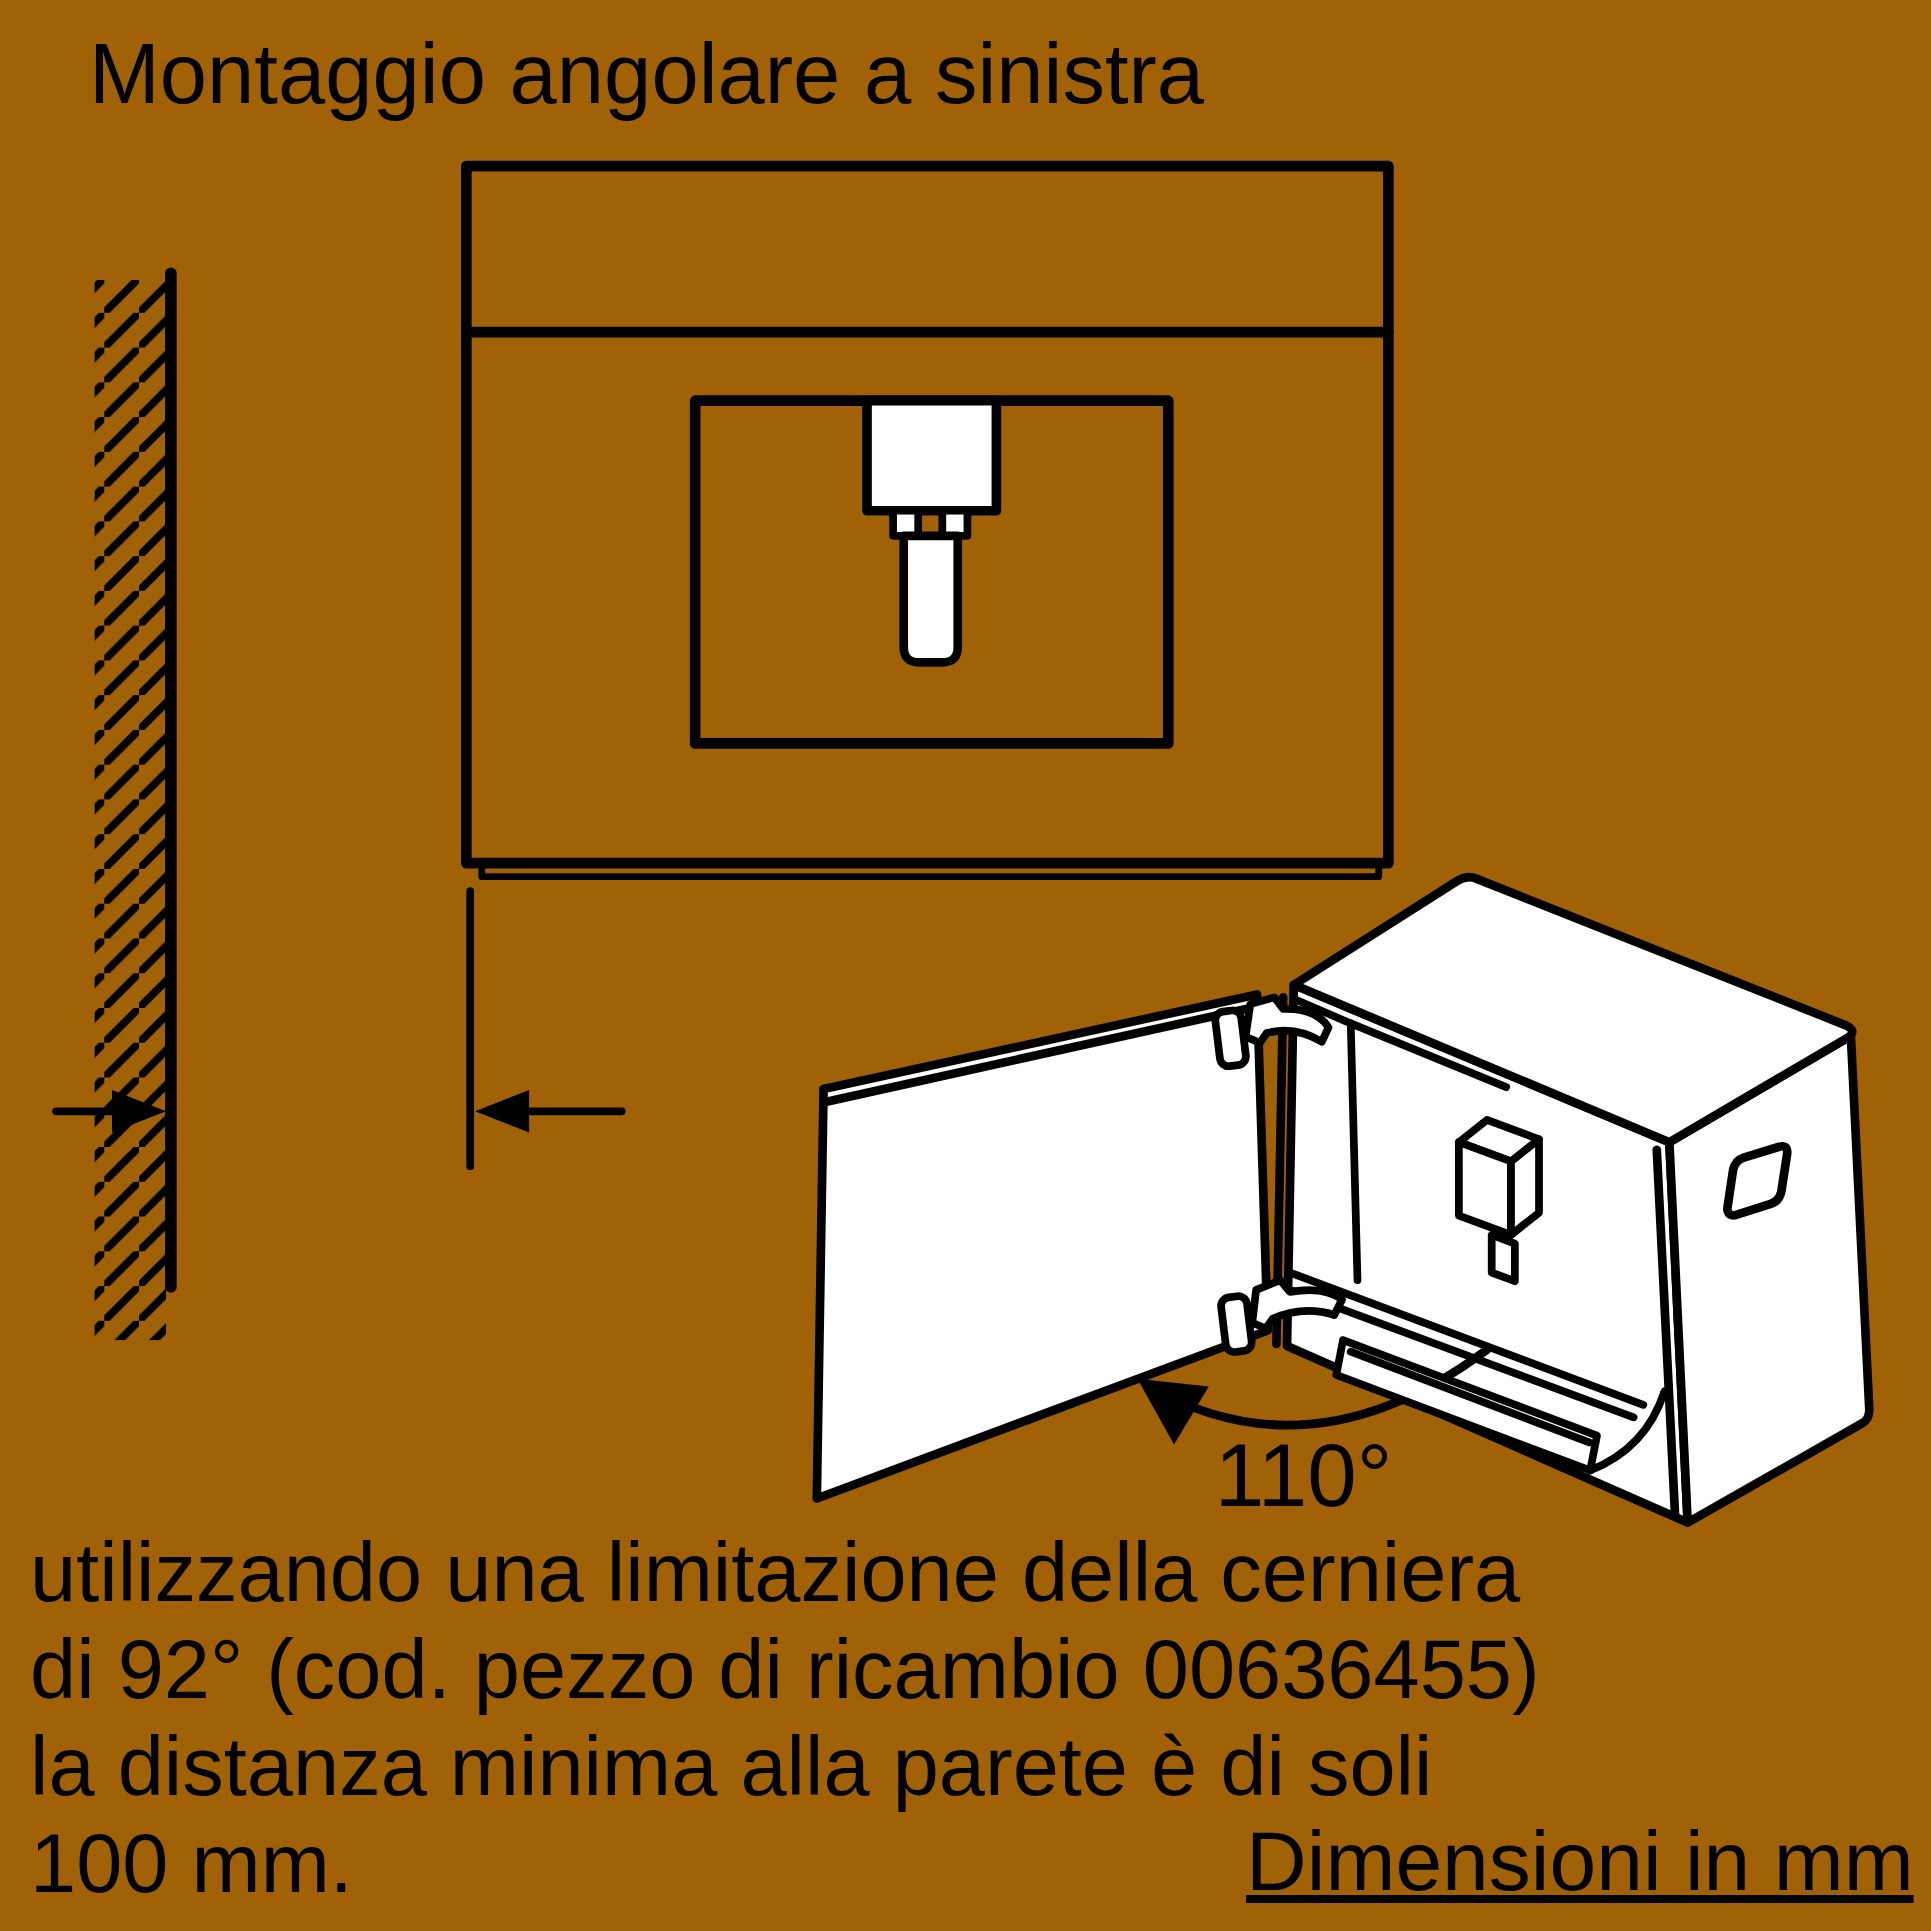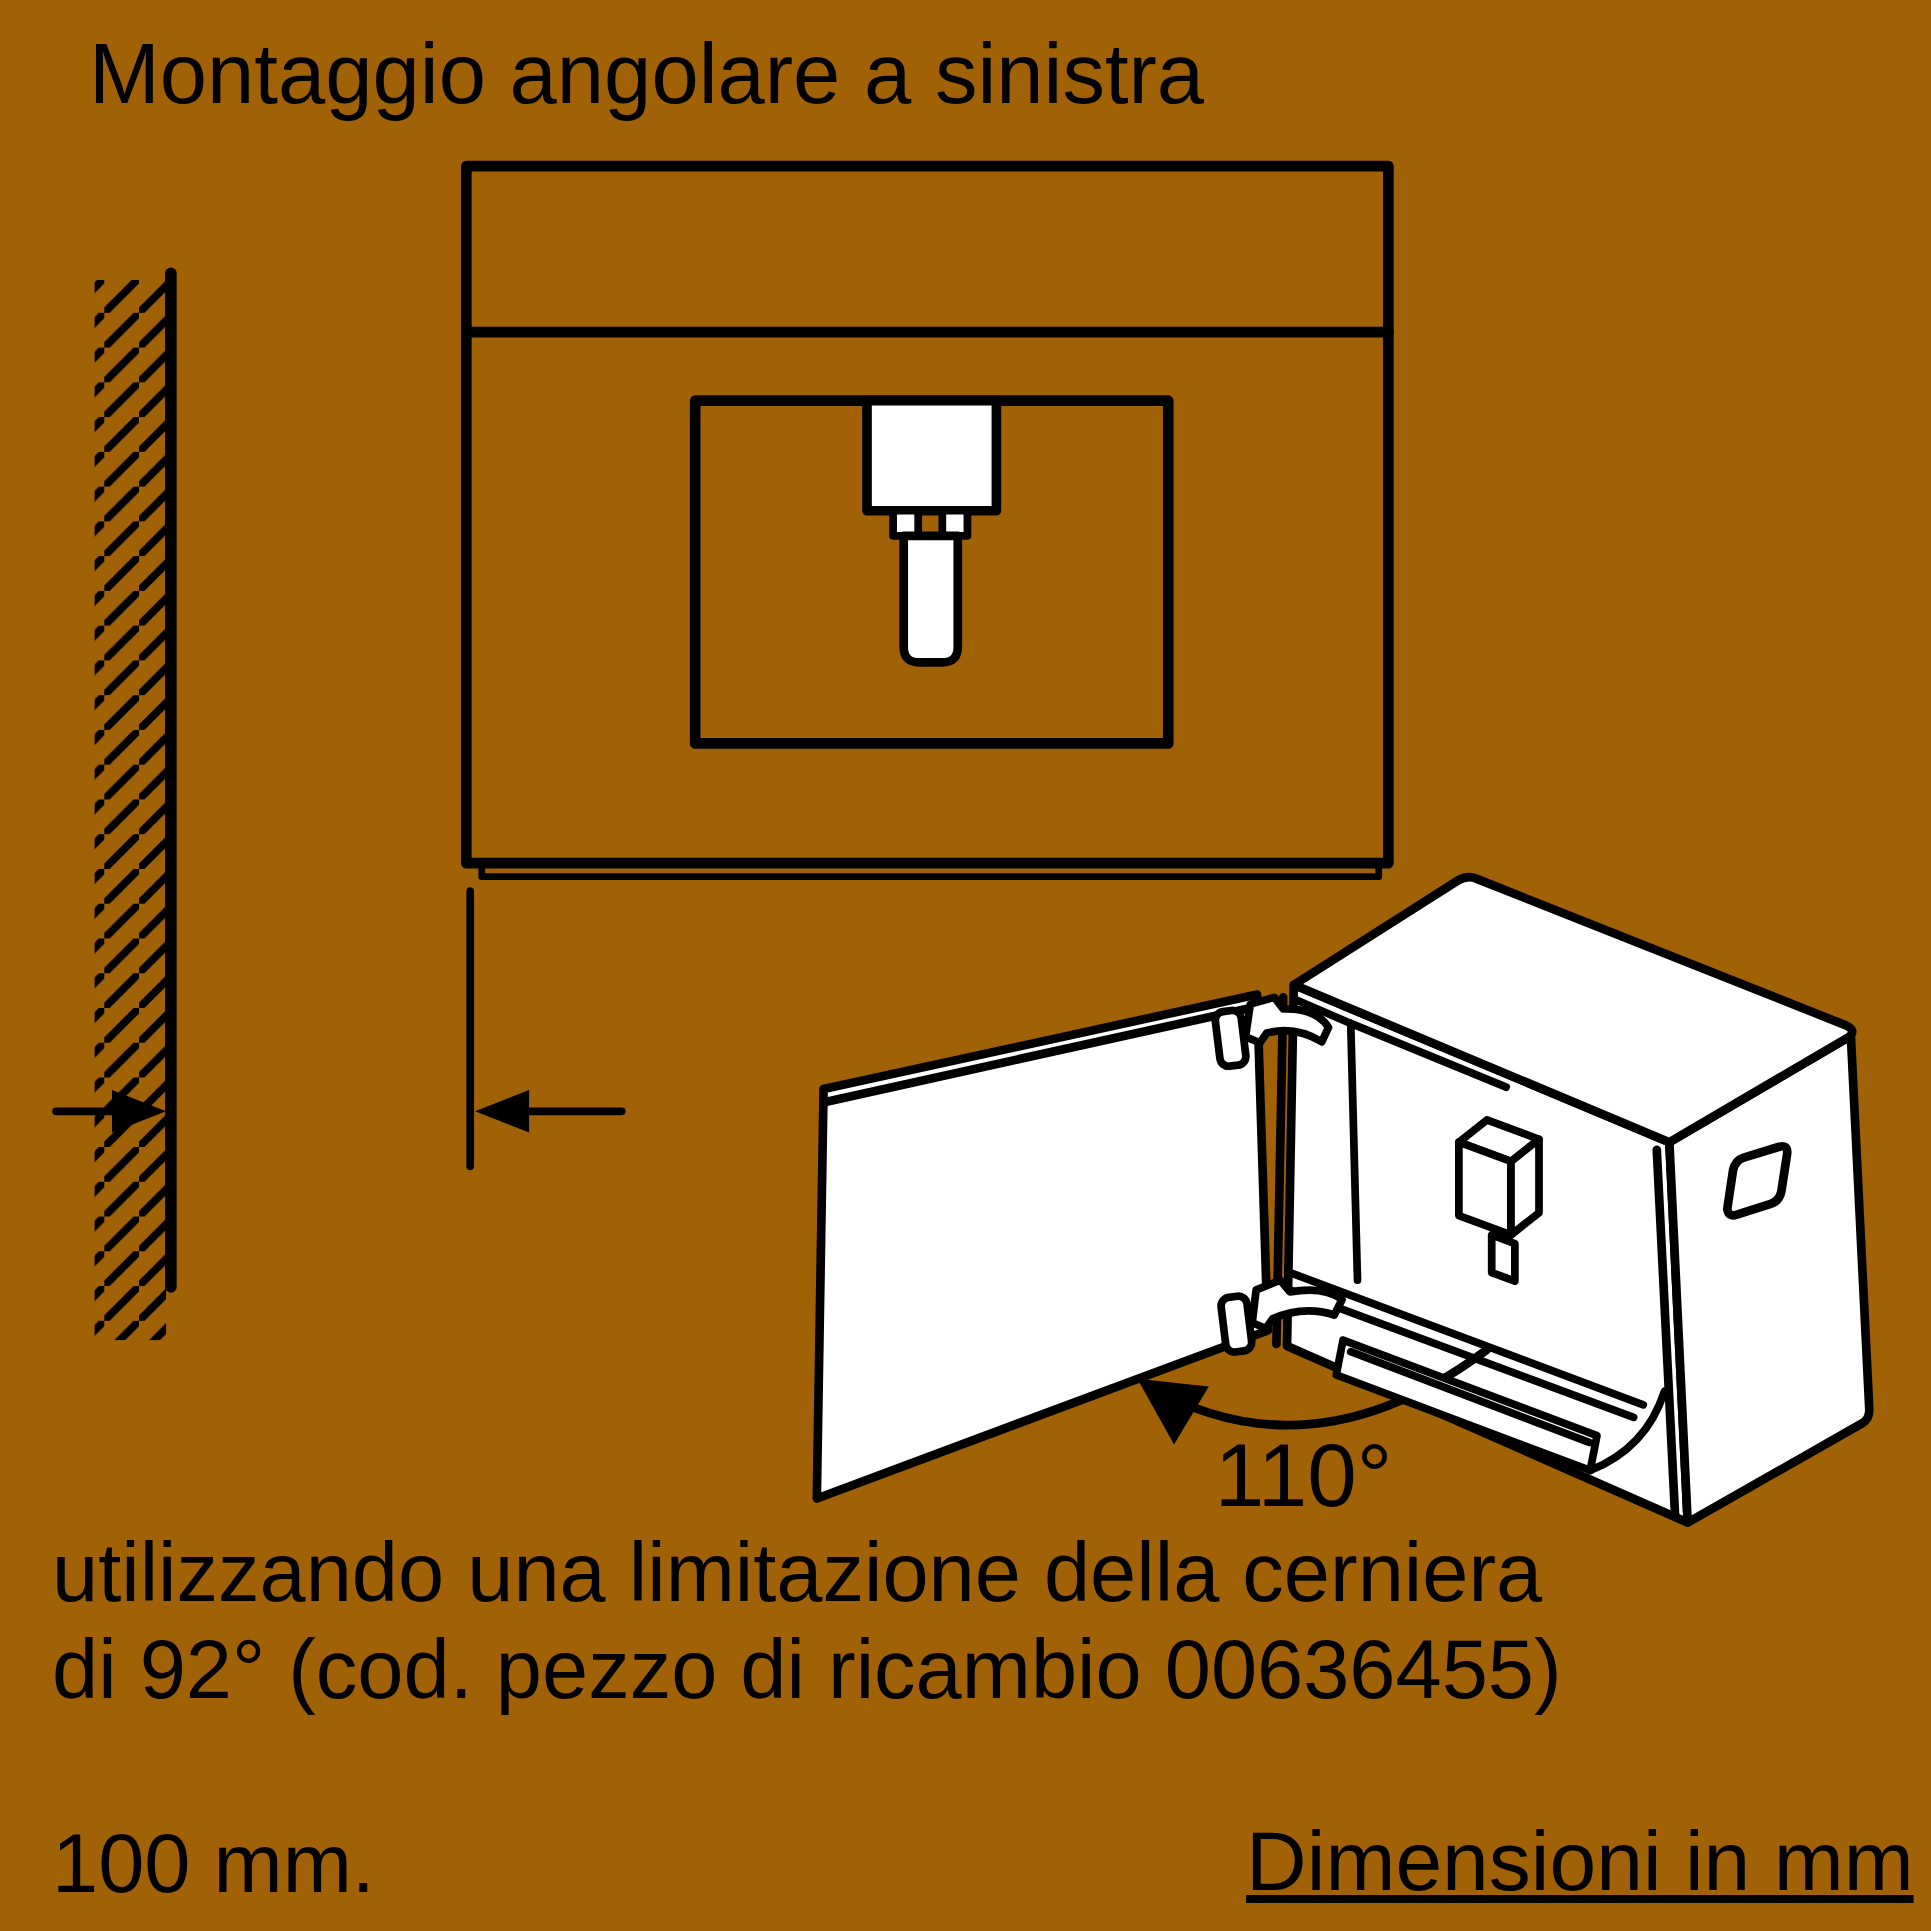--- a/index.html
+++ b/index.html
@@ -9,21 +9,21 @@
     background:#a16207;
     font-family:"Liberation Sans", sans-serif;
     color:#000;
     overflow:hidden;
   }
   .drawing{position:absolute;left:0;top:0;width:1931px;height:1931px;}
   .label{position:absolute;white-space:pre;color:#000;}
   .title{left:89px;top:25px;font-size:85px;line-height:1.15;letter-spacing:0px;}
   .dim-label{left:244px;top:979px;font-size:83px;line-height:92px;text-align:left;}
   .angle-label{left:1149px;top:1427px;width:309px;text-align:center;font-size:89px;line-height:1.1;}
-  .note{left:52px;top:1524px;font-size:83px;line-height:97px;}
+  .note{left:30px;top:1524px;font-size:83px;line-height:97px;}
   .units-note{right:17.4px;top:1813px;font-size:84px;line-height:97px;text-align:center;text-decoration:underline;}
 </style>
 </head>
 <body>
 
 <div class="page">
 
   <svg class="drawing" viewBox="0 0 2000 2000" fill="none" stroke="#000" stroke-width="9" stroke-linecap="round" stroke-linejoin="round">
     <defs>
       <pattern id="hatch" width="36" height="36" patternUnits="userSpaceOnUse">
@@ -108,18 +108,18 @@
 
       <path stroke-width="9" fill="#fff" d="M 1789 1252 L 1795 1212 Q 1797 1202 1806 1199 L 1842 1188 Q 1852 1185 1851 1195 L 1845 1234 Q 1843 1244 1834 1247 L 1799 1258 Q 1790 1261 1789 1252 Z"></path>
     </g>
   </svg>
 
   <div class="label title">Montaggio angolare a sinistra</div>
 
 
   <div class="label angle-label">110°</div>
 
-  <div class="label note"><span>utilizzando una limitazione della cerniera</span><br><span>di 92° (cod. pezzo di ricambio 00636455)</span><br><br><span>100 mm.</span></div>
+  <div class="label note"><span>utilizzando una limitazione della cerniera</span><br><span>di 92° (cod. pezzo di ricambio 00636455)</span><br><span>la distanza minima alla parete è di soli</span><br><span>100 mm.</span></div>
 
   <div class="label units-note">Dimensioni in mm</div>
 
 </div>
 
 
 </body></html>

